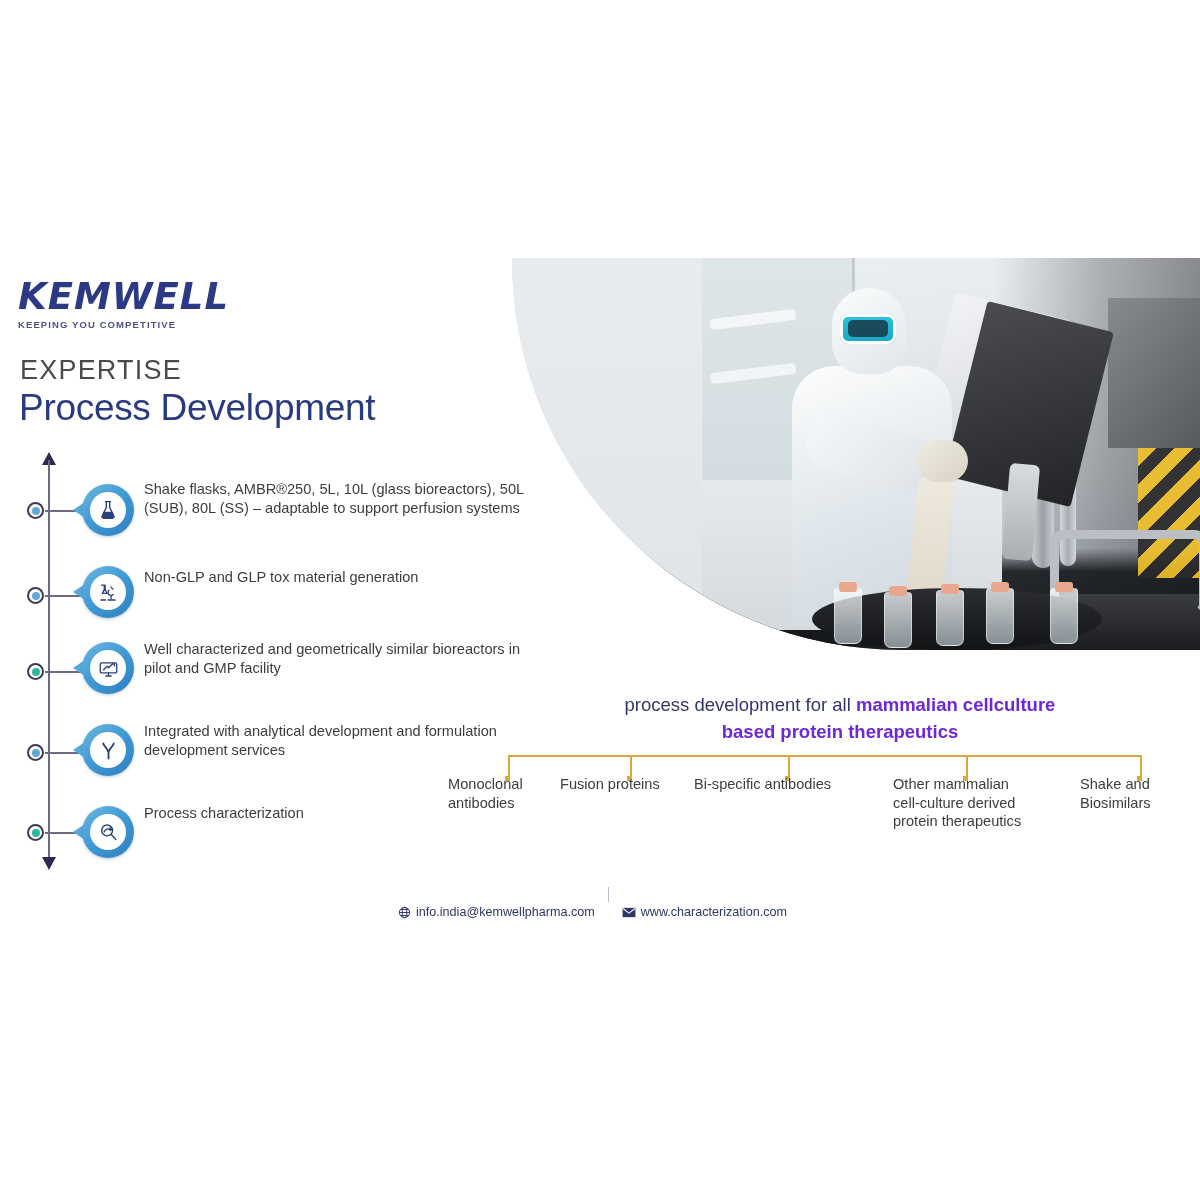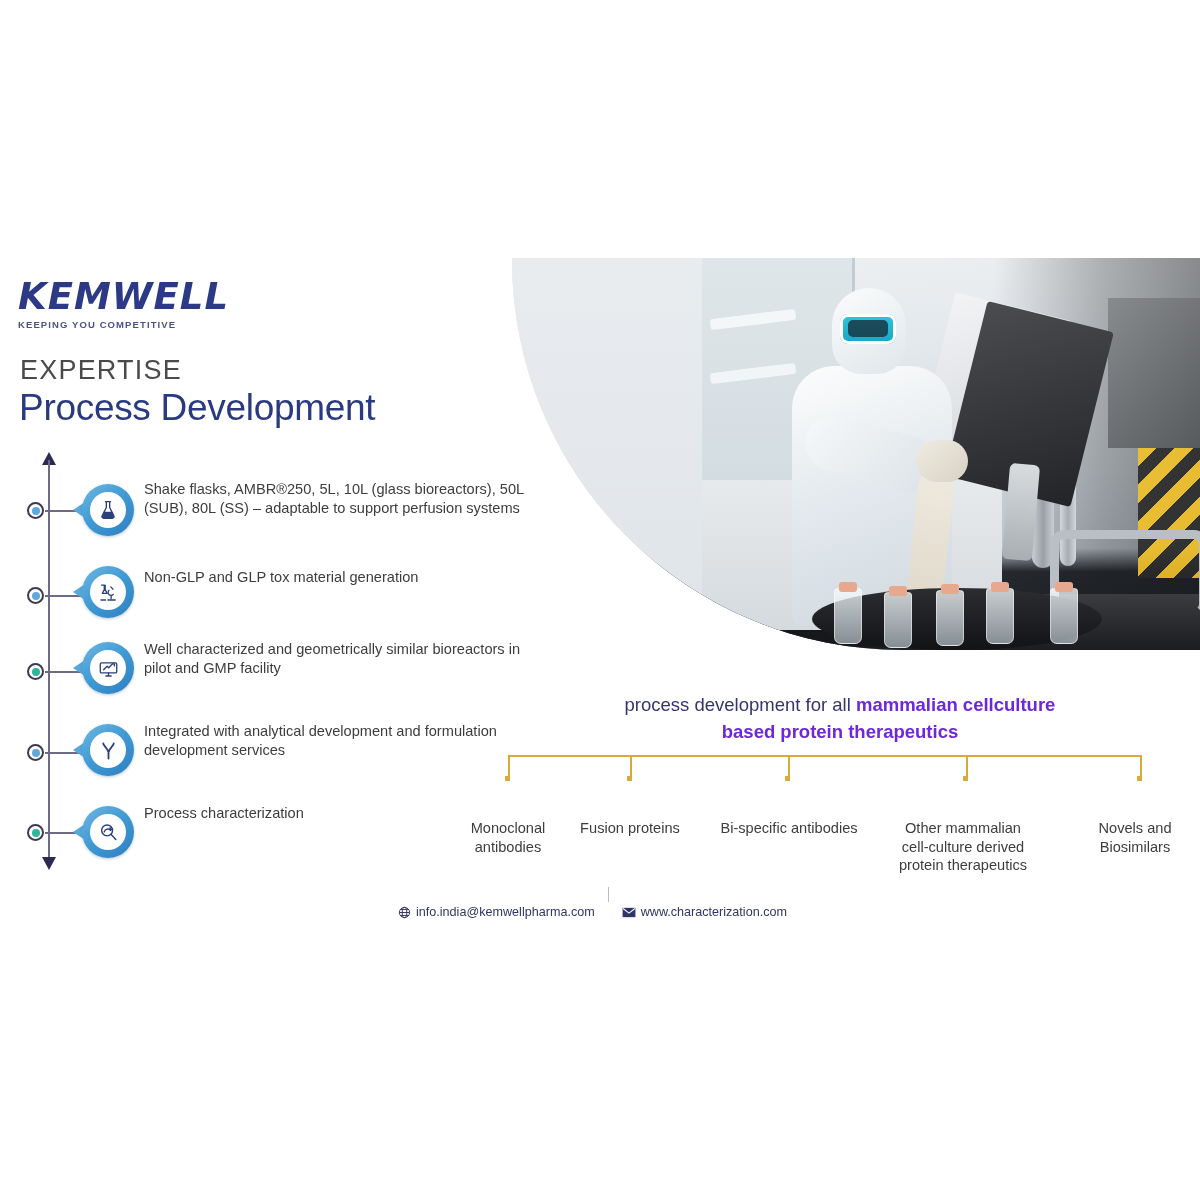--- a/index.html
+++ b/index.html
@@ -163,22 +163,22 @@
 
   
   .tree{position:absolute;left:440px;top:748px;width:760px;height:28px;}
   .tree-h{
     position:absolute;left:68px;top:7px;width:632px;height:1.6px;background:#d9a93b;
   }
   .tree-stub{position:absolute;top:7px;width:1.6px;height:24px;background:#d9a93b;}
   .tree-dot{position:absolute;width:5px;height:5px;background:#d9a93b;}
 
   .cat{
-    position:absolute;top:775px;text-align:center;
-    font-size:14.6px;line-height:1.28;color:#3d3d3d;margin-top:44px;
+    position:absolute;top:775px;
+    font-size:14.6px;line-height:1.28;color:#3d3d3d;
   }
 
   
   .footer{
     position:absolute;left:398px;top:869px;display:flex;align-items:center;
     font-size:12.6px;color:#2f3566;
   }
   .fitem{display:flex;align-items:center;margin-top:36px;}
   .fitem svg{margin-right:5px;display:block;}
   .fdiv{width:1px;height:15px;background:#b9bcc9;margin:0 13px;}
@@ -355,21 +355,21 @@
     <div class="tree-dot" style="left:187px;top:28px"></div>
     <div class="tree-dot" style="left:345px;top:28px"></div>
     <div class="tree-dot" style="left:523px;top:28px"></div>
     <div class="tree-dot" style="left:697px;top:28px"></div>
   </div>
 
   <div class="cat" style="left:448px;width:120px">Monoclonal antibodies</div>
   <div class="cat" style="left:560px;width:140px">Fusion proteins</div>
   <div class="cat" style="left:694px;width:190px">Bi-specific antibodies</div>
   <div class="cat" style="left:893px;width:140px">Other mammalian cell-culture derived protein therapeutics</div>
-  <div class="cat" style="left:1080px;width:110px">Novels and Biosimilars</div>
+  <div class="cat" style="left:1080px;width:110px">Shake and Biosimilars</div>
 
   <div class="footer">
     <div class="fitem">
       <span>
         <svg width="13" height="13" viewBox="0 0 24 24" fill="none" stroke="#2f3566" stroke-width="1.8">
           <circle cx="12" cy="12" r="9.5"></circle>
           <ellipse cx="12" cy="12" rx="4.2" ry="9.5"></ellipse>
           <path d="M2.6 12h18.8M4.2 6.6h15.6M4.2 17.4h15.6"></path>
         </svg>
       </span>

